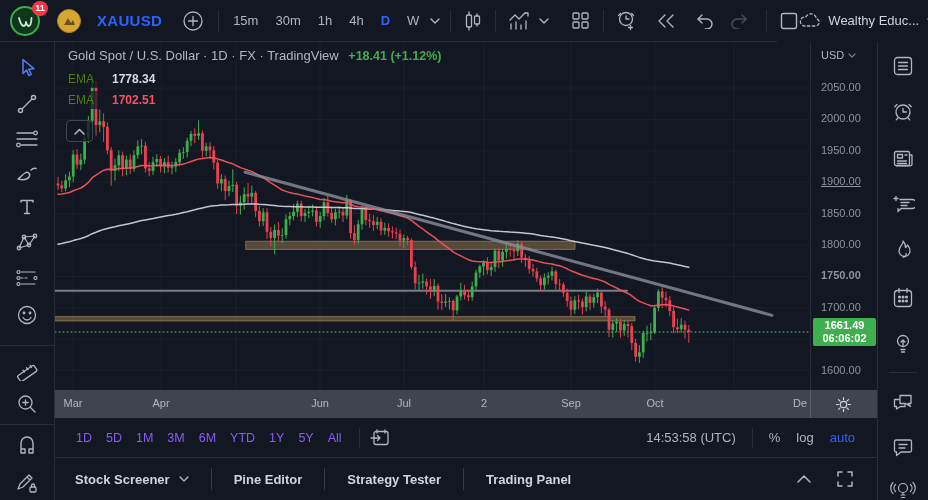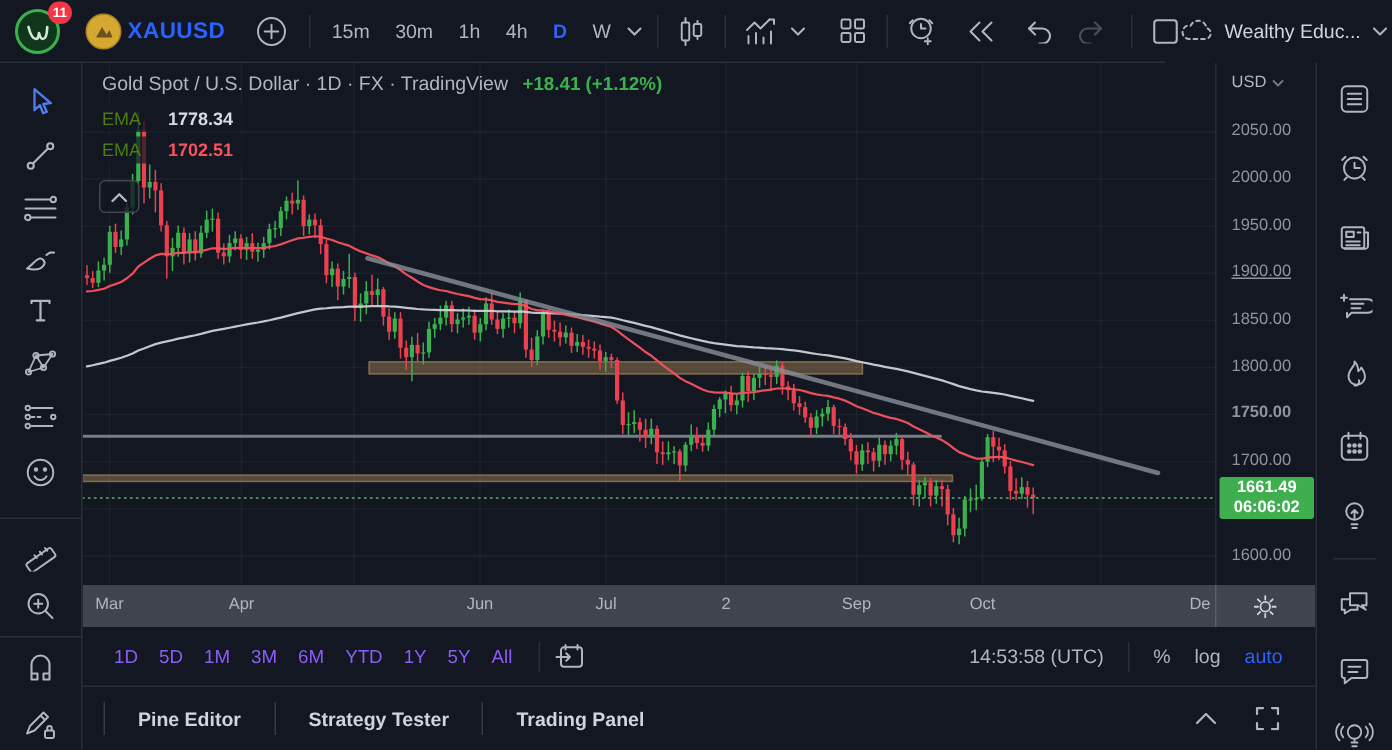--- a/index.html
+++ b/index.html
@@ -10,21 +10,21 @@
   svg{stroke-linecap:round;stroke-linejoin:round;}
 
   
   #topbar{position:absolute;left:0;top:0;width:777px;height:42px;display:flex;align-items:center;padding:0 10px;border-bottom:1px solid #2a2e39;background:#131722;z-index:30;}
   .tb-div{width:1px;height:22px;background:#2a2e39;flex:none;}
   #logo{position:relative;width:30px;height:30px;flex:none;cursor:pointer;}
   #logo .ring{width:30px;height:30px;border-radius:50%;background:#10371c;border:2px solid #3bb04e;display:flex;align-items:center;justify-content:center;}
   #logo .badge{position:absolute;top:-5px;right:-8px;min-width:16px;height:15px;border-radius:8px;background:#f23645;color:#fff;font-size:9px;font-weight:bold;display:flex;align-items:center;justify-content:center;padding:0 3px;}
   #symbolBtn{display:flex;align-items:center;margin-left:17px;cursor:pointer;}
   .coin{width:24px;height:24px;border-radius:50%;background:#d7a831;border:1px solid #a8841f;display:flex;align-items:center;justify-content:center;}
-  #symbolBtn .sym{color:#2962ff;font-weight:bold;font-size:15px;margin-left:4px;letter-spacing:.3px;}
+  #symbolBtn .sym{color:#2962ff;font-weight:bold;font-size:15px;margin-left:16px;letter-spacing:.3px;}
   .tbtn{color:#b2b5be;display:flex;align-items:center;justify-content:center;cursor:pointer;flex:none;}
   .tf{padding:4px 6px;font-size:13px;color:#b2b5be;cursor:pointer;}
   .tf.active{color:#2962ff;font-weight:bold;}
   #account{display:flex;align-items:center;margin-left:auto;cursor:pointer;}
   #account .name{font-size:13px;color:#d1d4dc;margin-left:7px;white-space:nowrap;}
 
   
   #lefttools{position:absolute;left:0;top:42px;width:55px;height:458px;border-right:1px solid #2a2e39;background:#131722;z-index:20;}
   .ltool{position:absolute;left:50%;transform:translateX(-50%);width:34px;height:30px;display:flex;align-items:center;justify-content:center;cursor:pointer;color:#b2b5be;}
   .lt-div{position:absolute;left:0;width:55px;height:1px;background:#2a2e39;}
@@ -739,20 +739,26 @@
         </svg>
     </span>
     <span id="bbTime">14:53:58 (UTC)</span>
     <div class="bb-div" style="margin:0 8px 0 16px;"></div>
     <span class="bb-toggle">%</span>
     <span class="bb-toggle">log</span>
     <span class="bb-toggle active">auto</span>
   </div>
 
   <div id="bottompanel">
+    <div class="bp-tab" style="padding-left:6px;">
+      <span>Stock Screener</span>
+      <svg style="margin-left:9px;" width="10" height="6" viewBox="0 0 10 6" fill="none" stroke="#b2b5be" stroke-width="1.4">
+          <path d="M1 1l4 4 4-4"></path>
+        </svg>
+    </div>
     <div class="bp-div"></div>
     <div class="bp-tab">
         <span>Pine Editor</span>
       </div>
     <div class="bp-div"></div>
     <div class="bp-tab">
         <span>Strategy Tester</span>
       </div>
     <div class="bp-div"></div>
     <div class="bp-tab">

